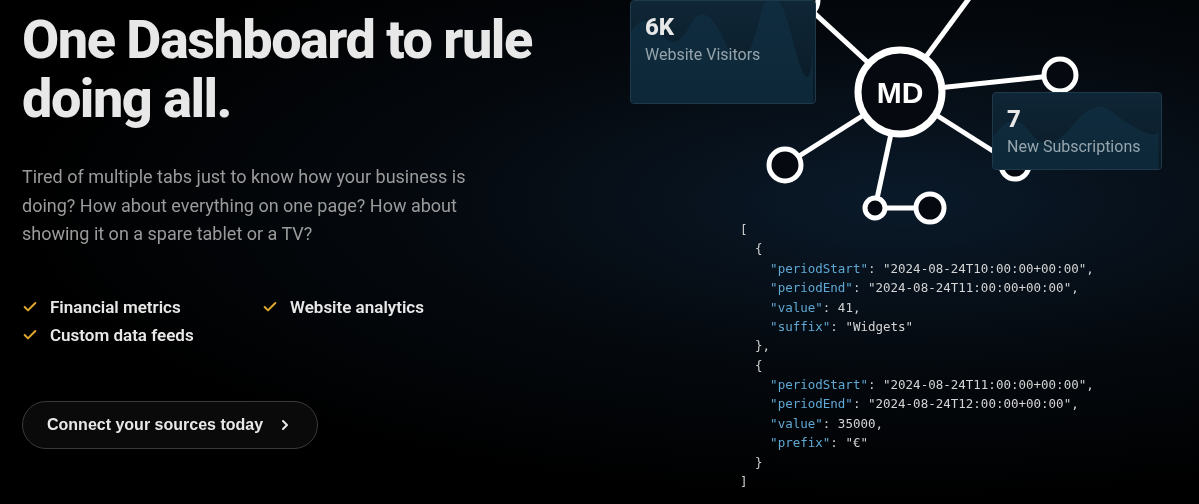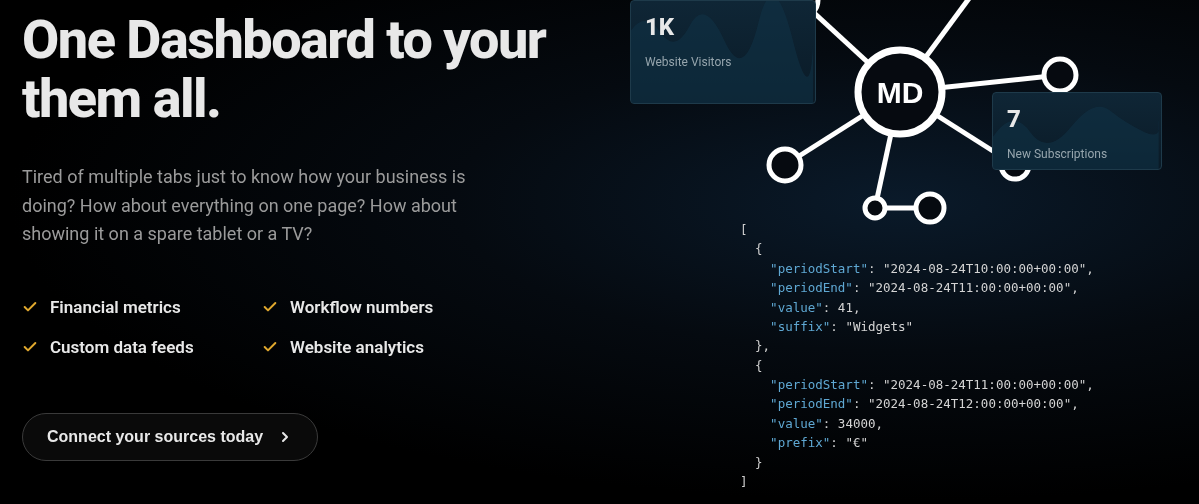--- a/index.html
+++ b/index.html
@@ -29,21 +29,21 @@
   .subtext {
     font-size: 18px;
     line-height: 1.6;
     color: #9b9b9b;
     max-width: 470px;
     margin-bottom: 48px;
   }
   .features {
     display: grid;
     grid-template-columns: 240px 240px;
-    row-gap: 20px;
+    row-gap: 8px;
     margin-bottom: 56px;
   }
   .feature {
     display: flex;
     align-items: center;
     gap: 12px;
     font-size: 17px;
     font-weight: 600;
     color: #e8e8e8;
   }
@@ -75,23 +75,23 @@
     padding: 12px 14px;
     color: #cfd8dc;
     overflow: hidden;
   }
   .card-value {
     font-size: 24px;
     font-weight: 800;
     color: #e8e8e8;
   }
   .card-label {
-    font-size: 12px;
+    font-size: 16px;
     color: #96a5ad;
-    margin-top: 14px;
+    margin-top: 4px;
   }
   .spark {
     position: absolute;
     top: 0;
     right: 0;
     left: 0;
     height: 100%;
     opacity: 0.55;
     pointer-events: none;
   }
@@ -121,47 +121,41 @@
   .code-panel .key { color: #5fa8d3; }
   .code-panel .str { color: #d4d4d4; }
   .code-panel .num { color: #d4d4d4; }
   .code-panel .punc { color: #cfcfcf; }
   .code-line { white-space: pre; }
 </style>
 </head>
 <body>
 
 <div class="left">
-  <h1 class="headline">One Dashboard to your them all.</h1>
+  <h1 class="headline">One Dashboard to rule doing all.</h1>
   <p class="subtext">Tired of multiple tabs just to know how your business is doing? How about everything on one page? How about showing it on a spare tablet or a TV?</p>
 
   <div class="features">
     <div class="feature">
       <svg class="check" width="16" height="16" viewBox="0 0 24 24" fill="none" stroke="currentColor" stroke-width="3" stroke-linecap="round" stroke-linejoin="round">
           <polyline points="20 6 9 17 4 12"></polyline>
         </svg>
       <span>Financial metrics</span>
     </div>
     <div class="feature">
       <svg class="check" width="16" height="16" viewBox="0 0 24 24" fill="none" stroke="currentColor" stroke-width="3" stroke-linecap="round" stroke-linejoin="round">
           <polyline points="20 6 9 17 4 12"></polyline>
         </svg>
-      <span>Workflow numbers</span>
+      <span>Website analytics</span>
     </div>
     <div class="feature">
       <svg class="check" width="16" height="16" viewBox="0 0 24 24" fill="none" stroke="currentColor" stroke-width="3" stroke-linecap="round" stroke-linejoin="round">
           <polyline points="20 6 9 17 4 12"></polyline>
         </svg>
       <span>Custom data feeds</span>
-    </div>
-    <div class="feature">
-      <svg class="check" width="16" height="16" viewBox="0 0 24 24" fill="none" stroke="currentColor" stroke-width="3" stroke-linecap="round" stroke-linejoin="round">
-          <polyline points="20 6 9 17 4 12"></polyline>
-        </svg>
-      <span>Website analytics</span>
     </div>
   </div>
 
   <button class="cta">
     <span>Connect your sources today</span>
     <svg class="cta-arrow" width="16" height="16" viewBox="0 0 24 24" fill="none" stroke="currentColor" stroke-width="3" stroke-linecap="round" stroke-linejoin="round">
         <polyline points="9 18 15 12 9 6"></polyline>
       </svg>
   </button>
 </div>
@@ -185,21 +179,21 @@
     <circle cx="190" cy="268" r="14"></circle>
   </g>
   <text x="160" y="163" text-anchor="middle" font-family="sans-serif" font-size="30" font-weight="800" fill="#ffffff">MD</text>
 </svg>
 
 <div class="card card-visitors">
   <svg class="spark" viewBox="0 0 186 104" preserveAspectRatio="none">
     <path d="M0,30 Q15,10 30,32 T60,25 T95,40 T130,22 T165,40 T186,28 L186,104 L0,104 Z" fill="#123448"></path>
   </svg>
   <div style="position:relative">
-    <div class="card-value">1K</div>
+    <div class="card-value">6K</div>
     <div class="card-label">Website Visitors</div>
   </div>
 </div>
 
 <div class="card card-subs">
   <svg class="spark" viewBox="0 0 170 78" preserveAspectRatio="none">
     <path d="M0,45 Q20,15 38,40 T80,35 T120,18 T155,40 T170,28 L170,78 L0,78 Z" fill="#123448"></path>
   </svg>
   <div style="position:relative">
     <div class="card-value">7</div>
@@ -211,17 +205,17 @@
     <div class="code-line"><span class="punc">[</span></div>
     <div class="code-line">  <span class="punc">{</span></div>
     <div class="code-line">    <span class="key">"periodStart"</span><span class="punc">: </span><span class="str">"2024-08-24T10:00:00+00:00"</span><span class="punc">,</span></div>
     <div class="code-line">    <span class="key">"periodEnd"</span><span class="punc">: </span><span class="str">"2024-08-24T11:00:00+00:00"</span><span class="punc">,</span></div>
     <div class="code-line">    <span class="key">"value"</span><span class="punc">: </span><span class="num">41</span><span class="punc">,</span></div>
     <div class="code-line">    <span class="key">"suffix"</span><span class="punc">: </span><span class="str">"Widgets"</span></div>
     <div class="code-line">  <span class="punc">}</span><span class="punc">,</span></div>
     <div class="code-line">  <span class="punc">{</span></div>
     <div class="code-line">    <span class="key">"periodStart"</span><span class="punc">: </span><span class="str">"2024-08-24T11:00:00+00:00"</span><span class="punc">,</span></div>
     <div class="code-line">    <span class="key">"periodEnd"</span><span class="punc">: </span><span class="str">"2024-08-24T12:00:00+00:00"</span><span class="punc">,</span></div>
-    <div class="code-line">    <span class="key">"value"</span><span class="punc">: </span><span class="num">34000</span><span class="punc">,</span></div>
+    <div class="code-line">    <span class="key">"value"</span><span class="punc">: </span><span class="num">35000</span><span class="punc">,</span></div>
     <div class="code-line">    <span class="key">"prefix"</span><span class="punc">: </span><span class="str">"€"</span></div>
     <div class="code-line">  <span class="punc">}</span></div>
     <div class="code-line"><span class="punc">]</span></div>
   </div>
 
 </body></html>

